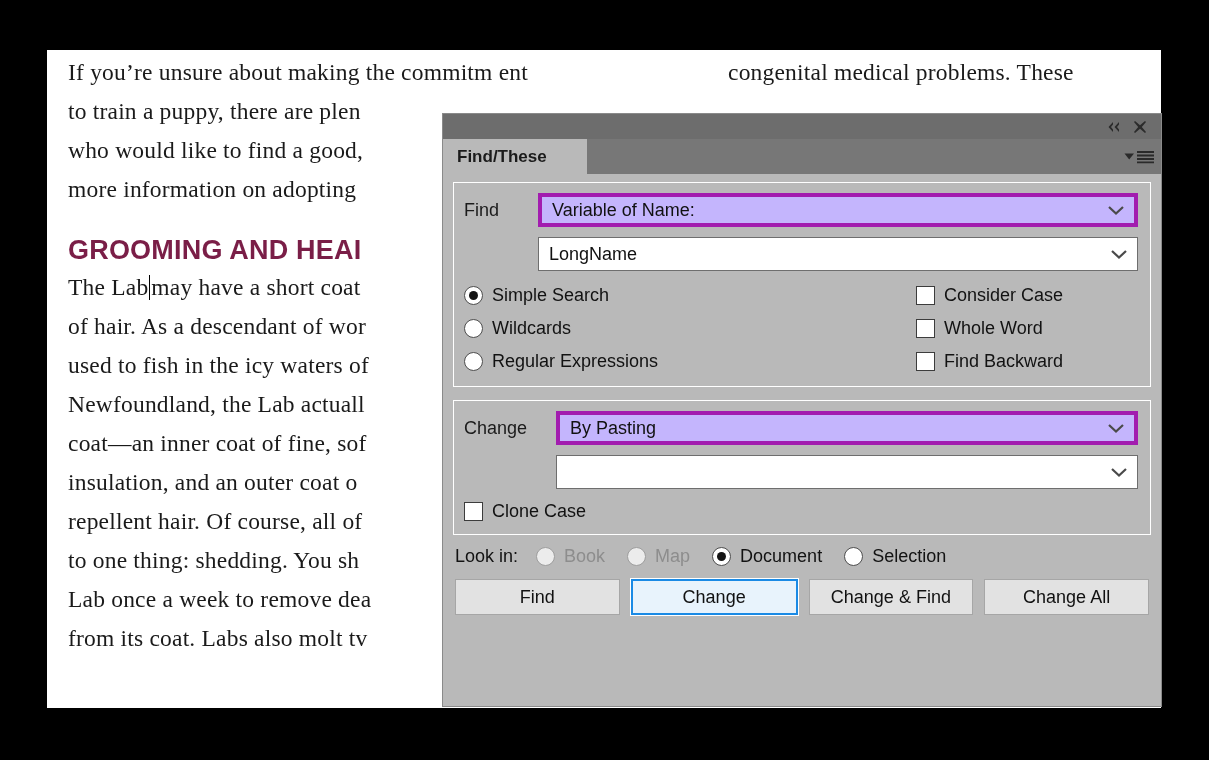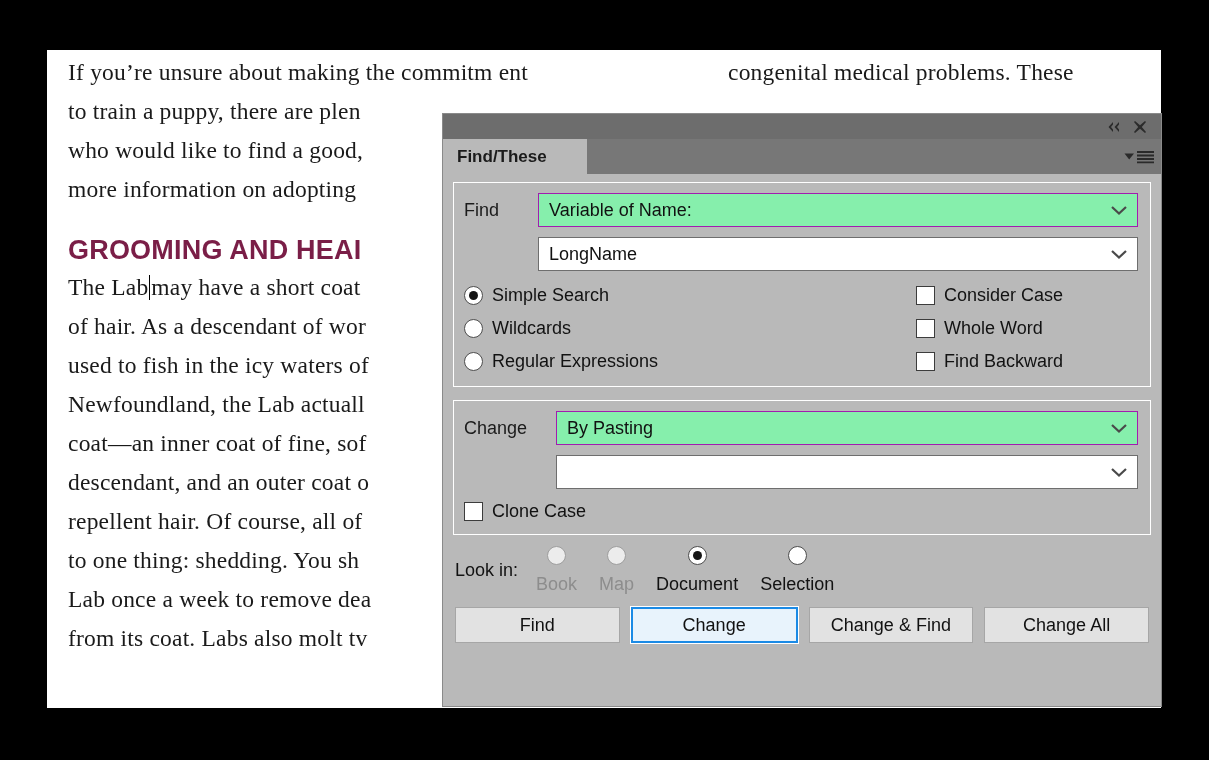--- a/index.html
+++ b/index.html
@@ -165,22 +165,22 @@
     display: flex;
     align-items: center;
     justify-content: space-between;
     padding: 0 9px 0 10px;
     box-sizing: border-box;
     font-size: 18px;
     color: #111;
     cursor: pointer;
   }
   .combo.shaded {
-    background: #86efac;
-    border: 1px solid #a21caf;
+    background: #c4b5fd;
+    border: 4px solid #a21caf;
   }
   .combo.plain {
     background: #ffffff;
     border: 1px solid #6e6e6e;
   }
   .combo-indent { margin-left: 74px; }
   #change-group .combo-indent { margin-left: 92px; }
   .combo-value { overflow: hidden; white-space: nowrap; }
   .chev { flex: 0 0 auto; }
 
@@ -237,21 +237,21 @@
     align-items: center;
     gap: 0;
     padding: 0 2px;
     margin-bottom: 12px;
   }
   #lookin-label {
     font-size: 18px;
     color: #121212;
     margin-right: 18px;
   }
-  #lookin-row .opt { margin-right: 22px; flex-direction: column; }
+  #lookin-row .opt { margin-right: 22px; }
 
   
   #button-row {
     display: flex;
     gap: 11px;
     padding: 0 2px;
   }
   .panel-button {
     flex: 1 1 0;
     height: 36px;
@@ -282,21 +282,21 @@
     <p class="doc-para">who would like to find a good,</p>
     <p class="doc-para">more information on adopting</p>
 
     <h2 class="doc-heading">GROOMING AND HEAI</h2>
 
     <p class="doc-para"><span>The Lab</span><span class="doc-caret"></span><span>may have a short  coat</span></p>
     <p class="doc-para">of hair. As a descendant of wor</p>
     <p class="doc-para">used to fish in the icy waters of</p>
     <p class="doc-para">Newfoundland, the Lab actuall</p>
     <p class="doc-para">coat—an inner coat of fine, sof</p>
-    <p class="doc-para">descendant, and an outer coat o</p>
+    <p class="doc-para">insulation, and an outer coat o</p>
     <p class="doc-para">repellent hair. Of course, all of</p>
     <p class="doc-para">to one thing: shedding. You sh</p>
     <p class="doc-para">Lab once a week to remove dea</p>
     <p class="doc-para">from its coat. Labs also molt tv</p>
   </div>
 
   <div class="doc-column" id="doc-col-right">
     <p class="doc-para">congenital medical problems. These</p>
   </div>
 </div>

